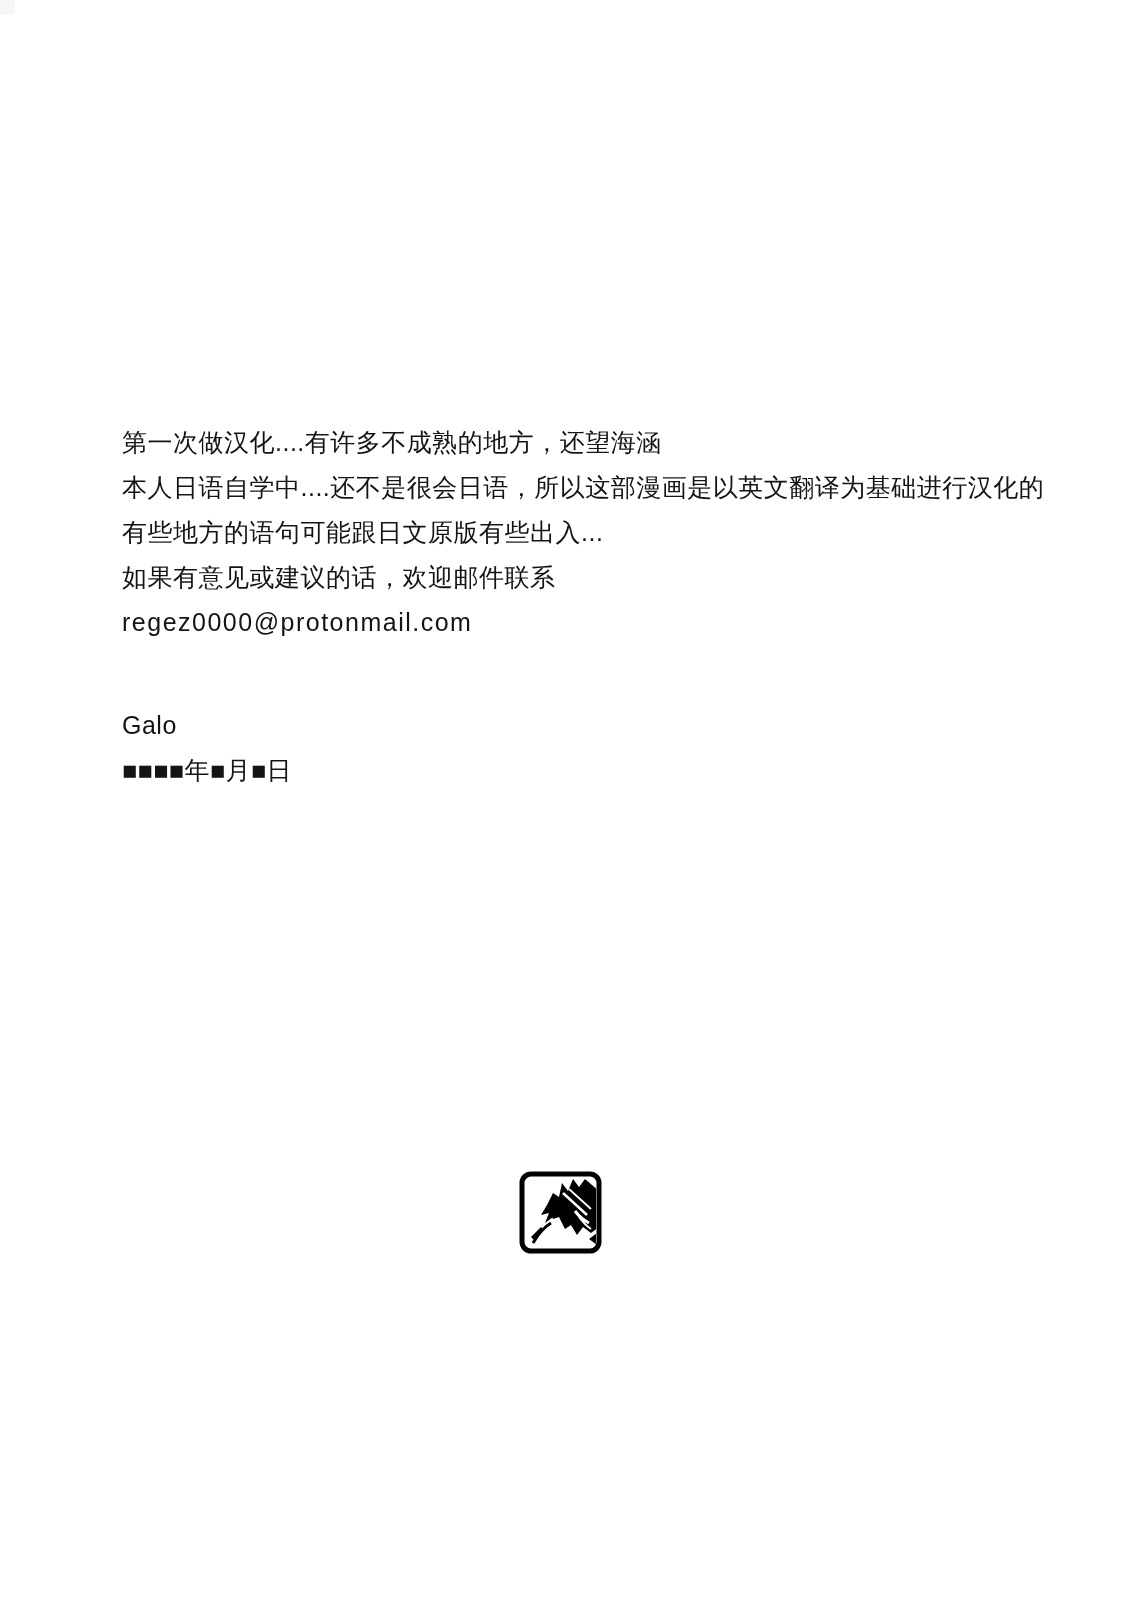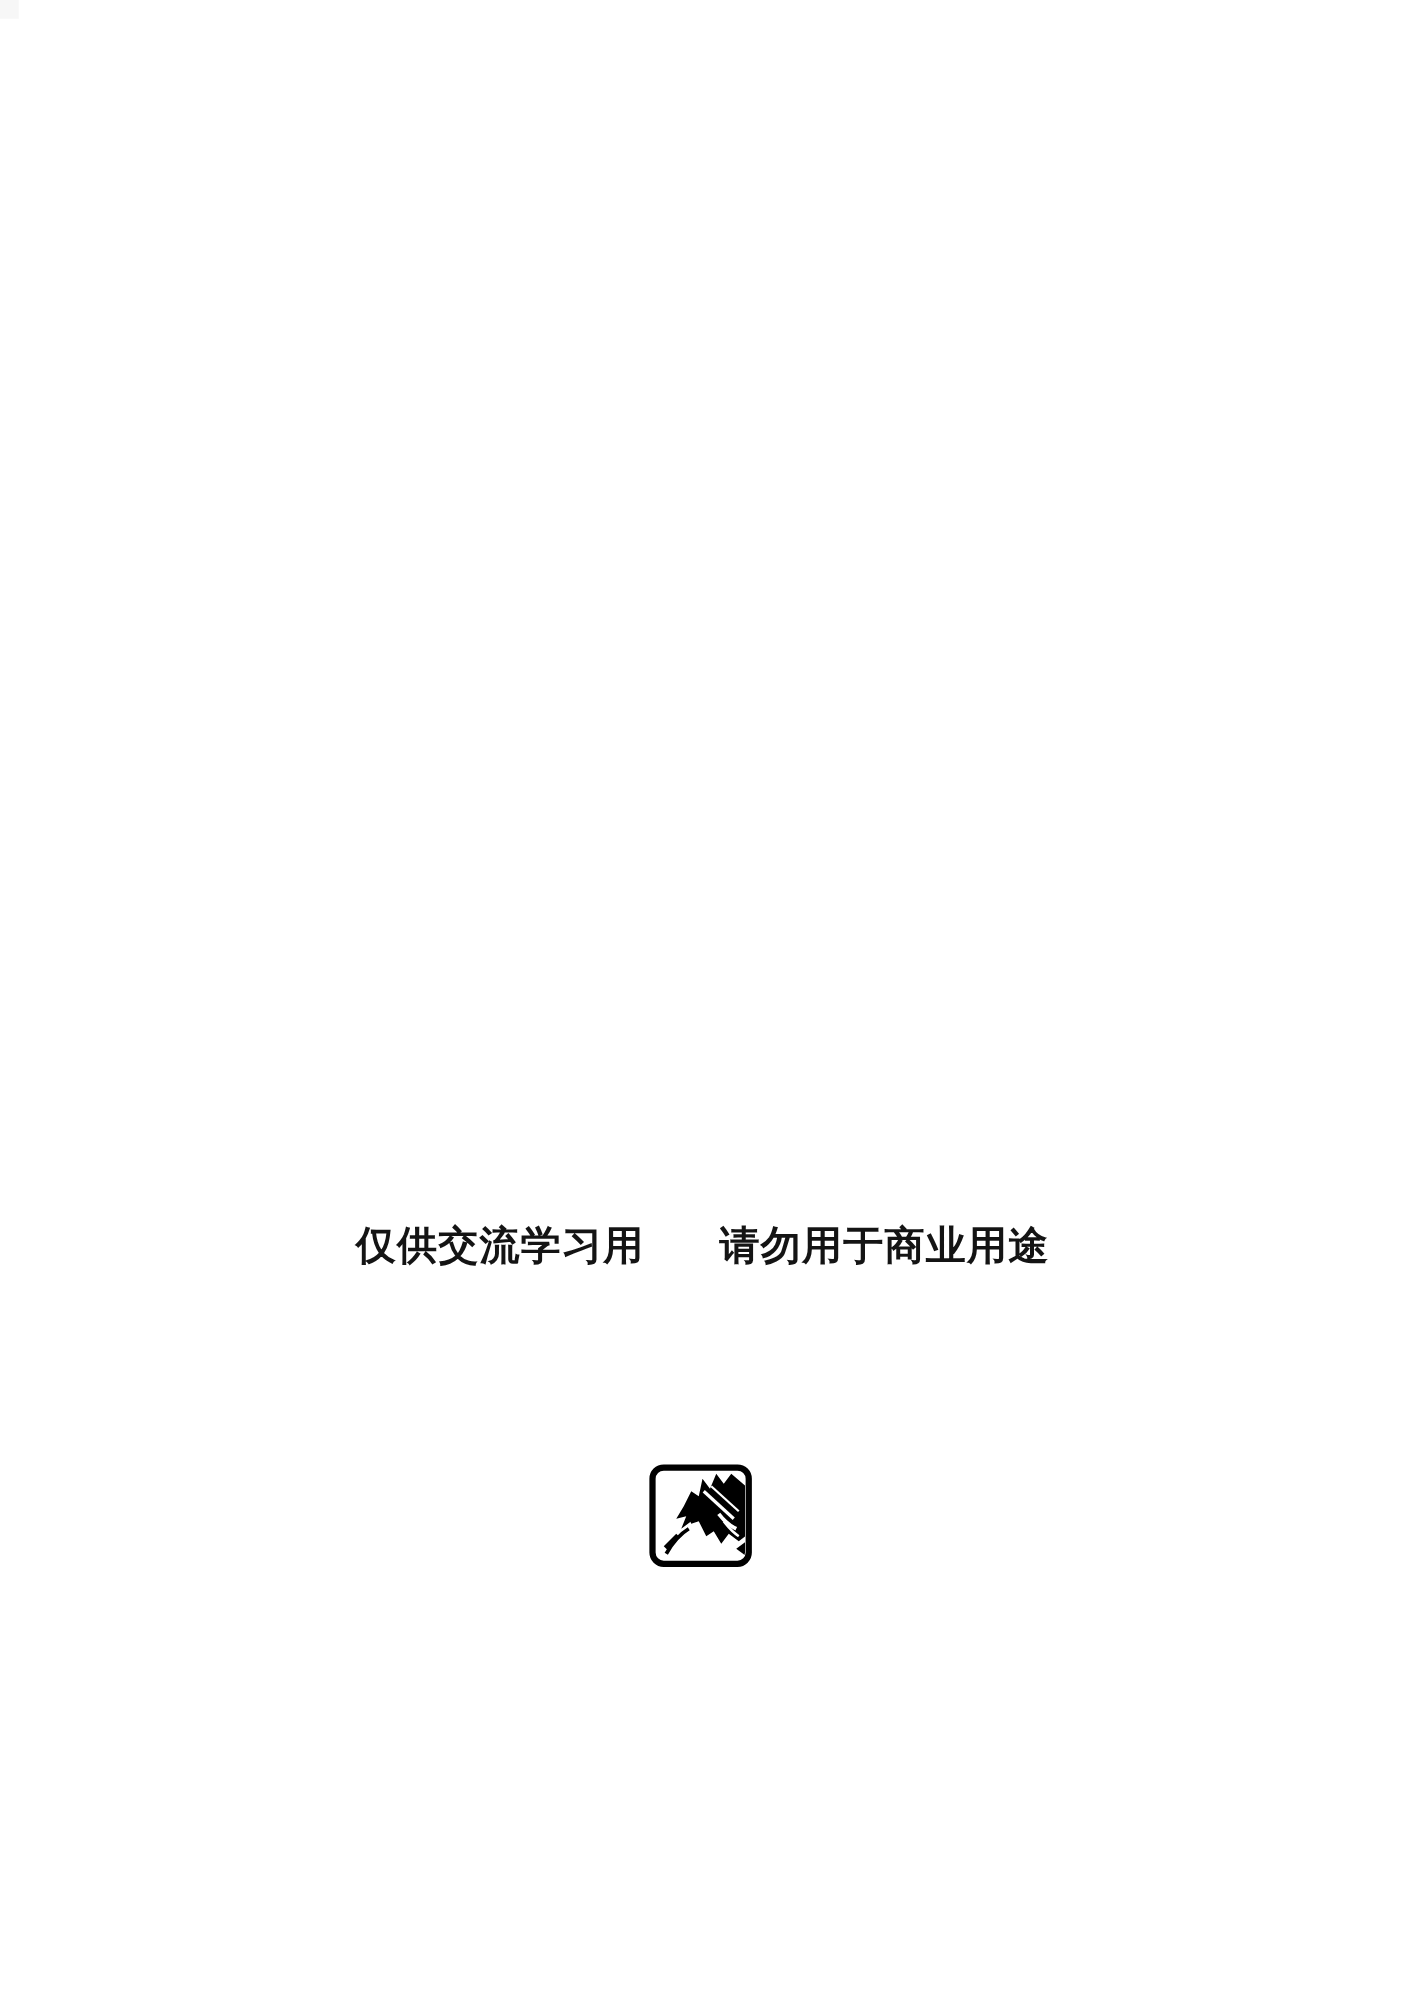--- a/index.html
+++ b/index.html
@@ -72,24 +72,30 @@
     height: 100%;
   }
 </style>
 </head>
 <body>
 
 <div class="page">
 
   <div class="scan-artifact"></div>
 
+  <div class="notes">
+    <p>第一次做汉化....有许多不成熟的地方，还望海涵</p>
+    <p>本人日语自学中....还不是很会日语，所以这部漫画是以英文翻译为基础进行汉化的</p>
+    <p>有些地方的语句可能跟日文原版有些出入...</p>
+    <p>如果有意见或建议的话，欢迎邮件联系</p>
+    <p class="email">regez0000@protonmail.com</p>
+    <p class="signature">Galo</p>
+    <p>■■■■年■月■日</p>
+  </div>
 
-  <div class="disclaimer">
-    <span>仅供交流学习用</span><span class="gap"></span><span>请勿用于商业用途</span>
-  </div>
 
   <div class="stamp">
     <svg viewBox="0 0 83 83" xmlns="http://www.w3.org/2000/svg">
 
       <rect x="3" y="3" width="77" height="77" rx="9" ry="9" fill="#ffffff" stroke="#000000" stroke-width="5"></rect>
       <clipPath id="stampClip">
         <rect x="6" y="6" width="71" height="71" rx="6" ry="6"></rect>
       </clipPath>
       <g clip-path="url(#stampClip)">
 

